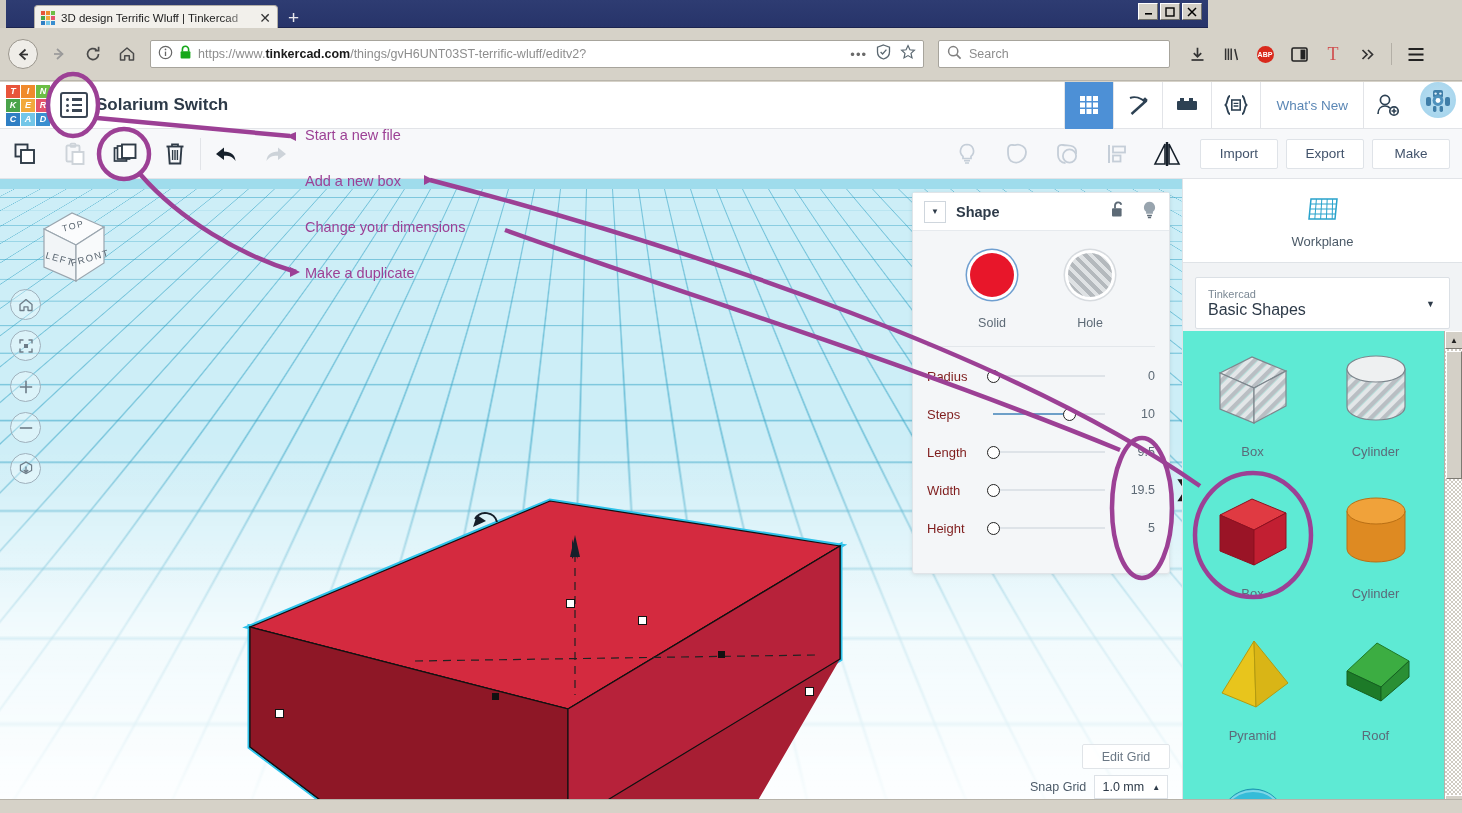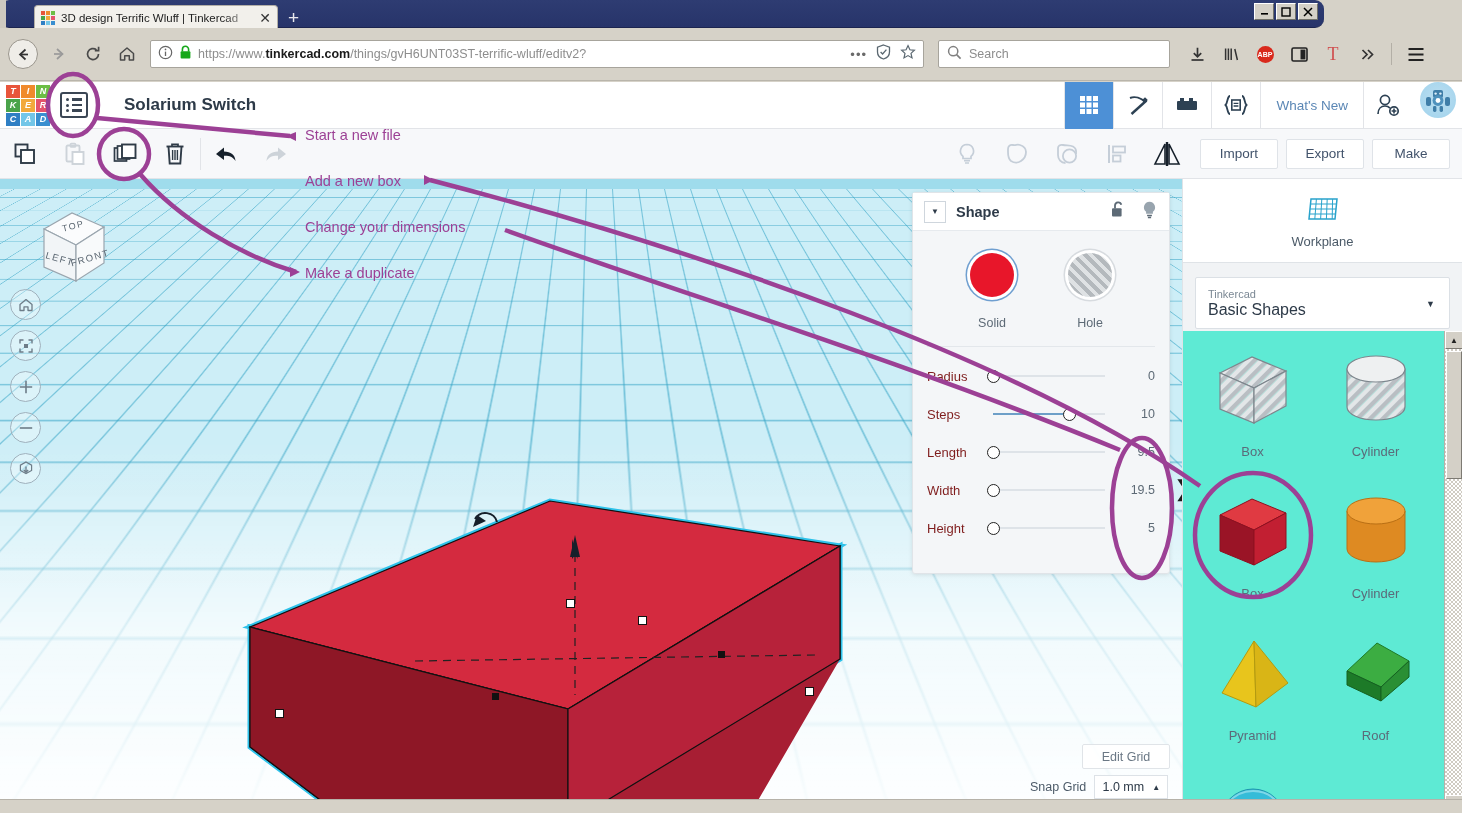--- a/index.html
+++ b/index.html
@@ -6,24 +6,23 @@
   html, body {
     width: 1462px; height: 813px;
     font-family: "Liberation Sans", sans-serif;
     overflow: hidden;
     background: #d6d2c8;
   }
   #app { position: relative; width: 1462px; height: 813px; }
 
   
   .titlebar {
-    position: absolute; left: 0; top: 0; width: 1324px; height: 28px;
+    position: absolute; left: 0; top: 0; width: 1208px; height: 28px;
     background: linear-gradient(#2e3c72, #27346a);
     border-bottom: 1px solid #1c2550;
-    border-radius: 9px;
   }
   .win-edge-l { position:absolute; left:0; top:0; width:6px; height:28px; background:#cdc9c0; }
   .tab {
     position: absolute; left: 34px; top: 5px; width: 244px; height: 25px;
     background: #f2f0eb; border: 1px solid #b3afa6; border-bottom: none;
     border-radius: 4px 4px 0 0;
     display: flex; align-items: center; gap: 6px; padding: 0 6px;
   }
   .tab-favicon { width: 14px; height: 14px; display:grid; grid-template-columns:repeat(3,1fr); grid-template-rows:repeat(3,1fr); gap:1px; flex:none; }
   .tab-favicon i { display:block; }
@@ -81,21 +80,21 @@
   .tc-logo { width: 56px; height: 47px; display:flex; align-items:center; justify-content:center; }
   .tc-logo-grid { display: grid; grid-template-columns: repeat(3, 14px); grid-template-rows: repeat(3, 13px); gap: 1px; }
   .tc-logo-grid i { display:flex; align-items:center; justify-content:center; font-size:9px; font-weight:bold; color:#fff; font-family:"Liberation Sans",sans-serif; }
   .hamburger {
     width: 28px; height: 26px; border: 2px solid #3b4654; border-radius: 3px;
     margin-left: 4px; display: flex; flex-direction: column; justify-content: center; gap: 2.5px; padding: 0 4px; cursor:pointer;
   }
   .hamburger span { display: flex; align-items: center; gap: 3px; }
   .hamburger span i { width: 3px; height: 3px; background: #3b4654; border-radius: 50%; }
   .hamburger span u { flex: 1; height: 2.5px; background: #3b4654; text-decoration: none; }
-  .doc-title { margin-left: 36px; font-size: 17px; font-weight: bold; color: #2d3a48; }
+  .doc-title { margin-left: 8px; font-size: 17px; font-weight: bold; color: #2d3a48; }
   .hdr-right { margin-left: auto; display: flex; align-items: stretch; height: 47px; }
   .hdr-btn {
     width: 49px; display: flex; align-items: center; justify-content: center;
     border-left: 1px solid #e2e4e8; color: #2d4153; cursor: pointer;
   }
   .hdr-btn.active { background: #4d90d6; color: #fff; }
   .whatsnew {
     padding: 0 15px; display:flex; align-items:center; border-left:1px solid #e2e4e8;
     font-size: 13.5px; color: #5b87b5; cursor:pointer;
   }

